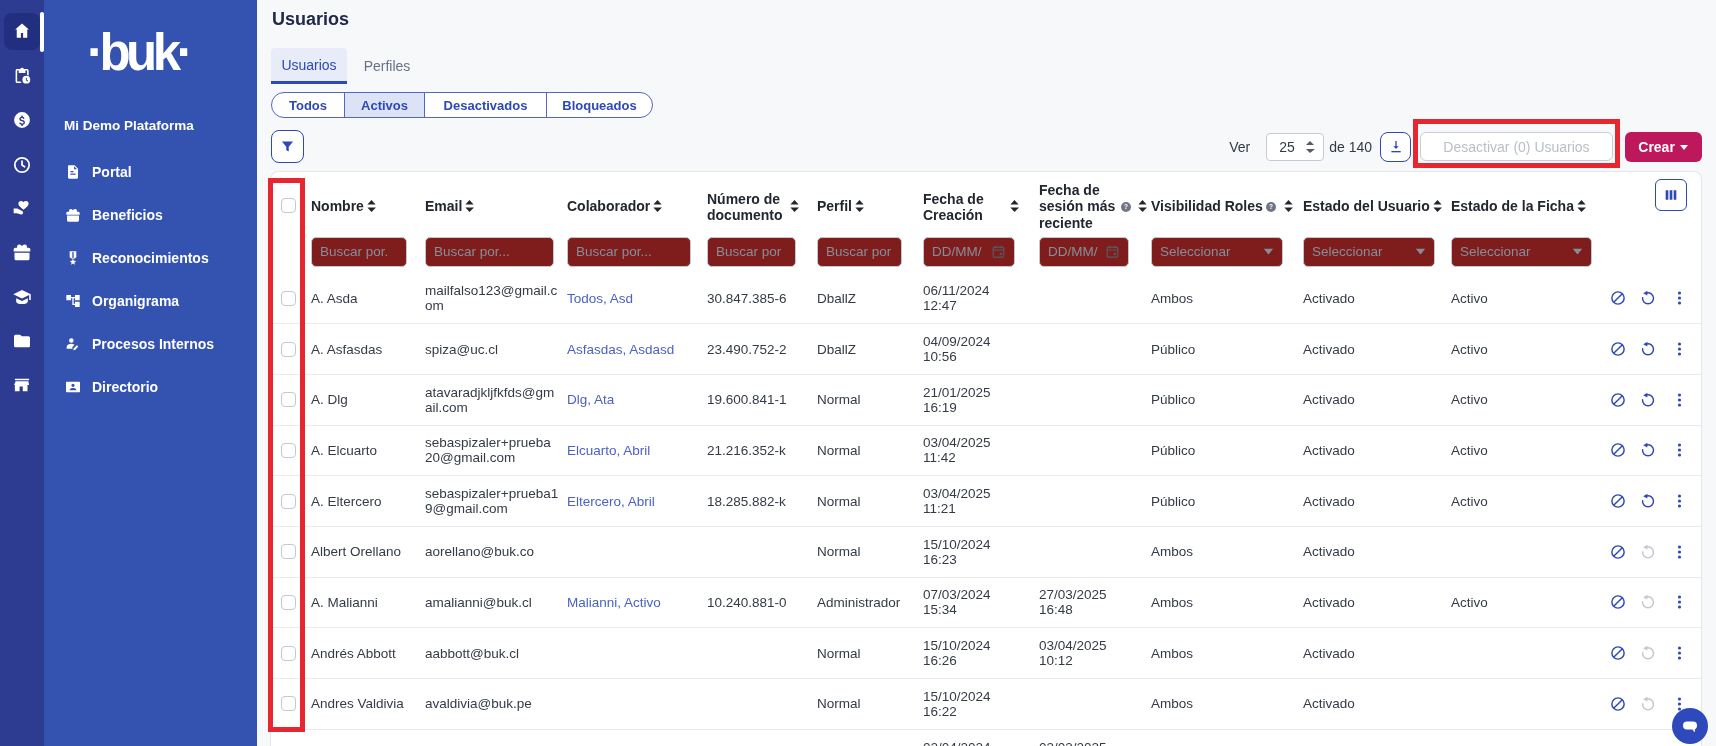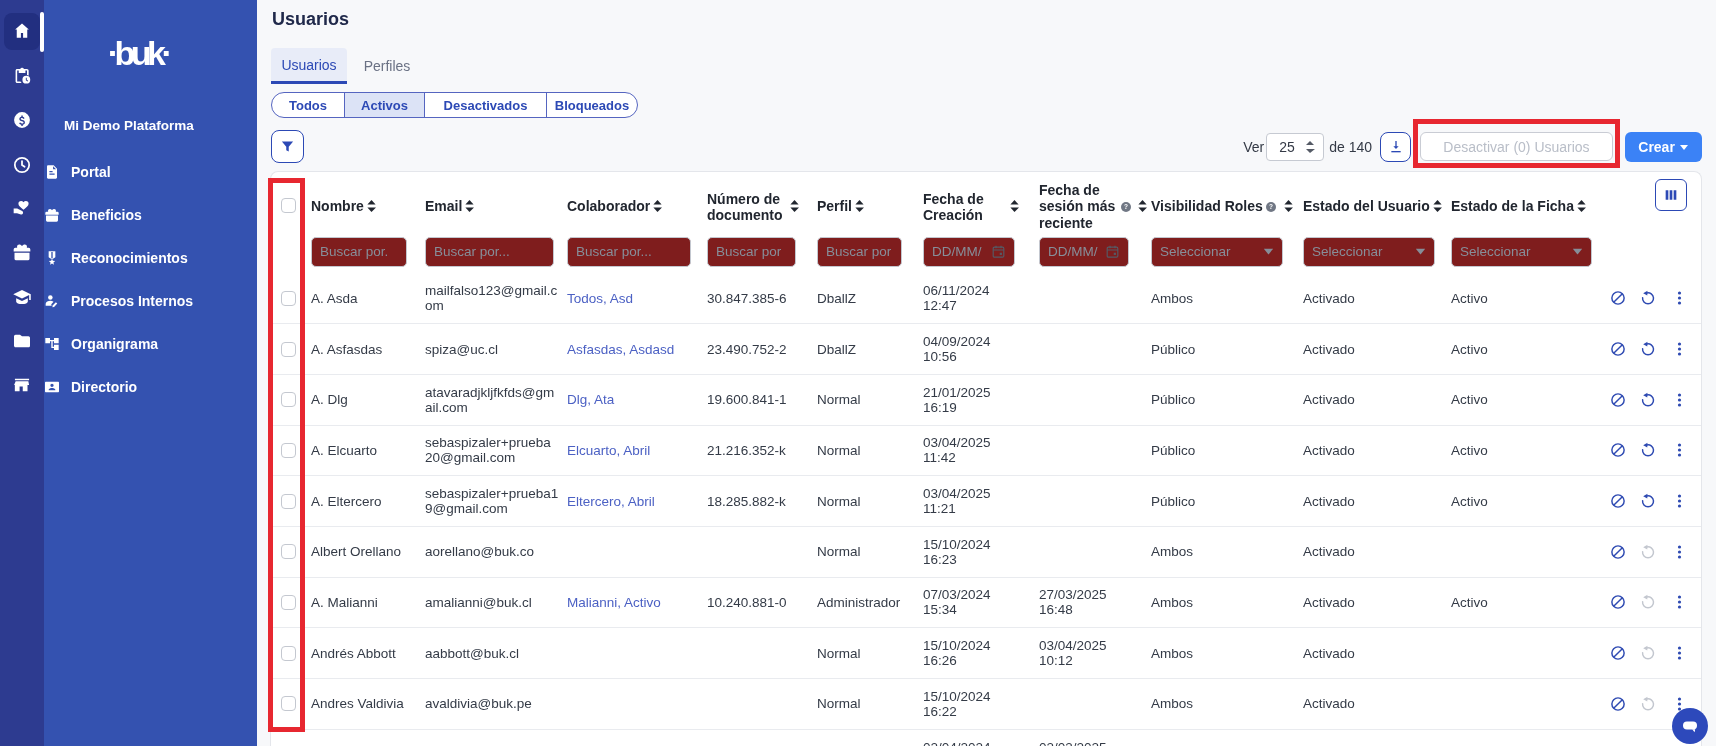--- a/index.html
+++ b/index.html
@@ -9,24 +9,24 @@
 
   
   .rail { position:absolute; left:0; top:0; width:44px; height:746px; background:#2d3b90; z-index:5; }
   .rail .tile { position:absolute; left:4px; top:13px; width:36px; height:37px; background:#222f80; border-radius:8px; }
   .rail .bar { position:absolute; right:0px; top:12px; width:4px; height:40px; background:#fff; border-radius:2px; }
   .rail .ric { position:absolute; left:12px; width:20px; height:20px; }
 
   
   .sidebar { position:absolute; left:44px; top:0; width:213px; height:746px; background:#3452b0; z-index:4; }
   .logo { position:absolute; left:0; top:24px; width:188px; text-align:center; color:#fff;
-          font-size:34px; font-weight:700; letter-spacing:-4.5px; line-height:58px; }
+          font-size:51px; font-weight:700; letter-spacing:-4.5px; line-height:58px; }
   .platform { position:absolute; left:20px; top:118px; color:#fff; font-size:13.5px; font-weight:700; }
   .menu { position:absolute; left:0; top:150px; width:213px; }
-  .mitem { height:43px; display:flex; align-items:center; color:#fff; font-size:14px; font-weight:700; }
+  .mitem { height:43px; display:flex; align-items:center; padding-left:21px; color:#fff; font-size:14px; font-weight:700; }
   .mitem svg { width:16px; height:16px; margin-right:11px; flex:none; }
 
   
   .main { position:absolute; left:257px; top:0; width:1459px; height:746px; background:#f7f8fa; }
   h1.title { position:absolute; left:15px; top:9px; font-size:18px; font-weight:700; color:#20294a; }
 
   .tab-on { position:absolute; left:14px; top:48px; width:76px; height:36px; background:#e8ecf8;
             color:#2c49b5; font-size:14px; font-weight:400; display:flex; align-items:center; justify-content:center;
             border-bottom:3.5px solid #2c49b5; border-radius:4px 4px 0 0; }
   .tab-off { position:absolute; left:100px; top:48px; width:60px; height:36px; color:#6a7184; font-size:14px;
@@ -36,29 +36,29 @@
            border-radius:13px; overflow:hidden; background:#fff; }
   .pill { display:flex; align-items:center; justify-content:center; font-size:13px; font-weight:600; color:#2c49b5;
           border-left:1px solid #5565c0; }
   .pill:first-child { border-left:none; }
   .pill.on { background:#dce3f6; }
 
   .filterbtn { position:absolute; left:14px; top:130px; width:33px; height:33px; border:1px solid #2c49b5;
                border-radius:8px; background:#fff; display:flex; align-items:center; justify-content:center; }
 
   .toolbar-right { position:absolute; right:14px; top:130px; height:33px; display:flex; align-items:center; }
-  .ver { font-size:14px; color:#343a46; margin-right:2px; }
+  .ver { font-size:14px; color:#343a46; margin-right:16px; }
   .versel { width:58px; height:28px; border:1px solid #c6cad2; border-radius:4px; background:#fff; display:flex;
             align-items:center; font-size:14px; color:#343a46; padding-left:12px; position:relative; margin-right:5px; }
   .de140 { font-size:14px; color:#343a46; margin-right:8px; }
   .dlbtn { width:31px; height:30px; border:1px solid #2c49b5; border-radius:8px; background:#fff; display:flex;
            align-items:center; justify-content:center; margin-right:9px; }
   .disbtn { width:193px; height:29px; border:1px solid #c9ccd4; border-radius:6px; background:#fff; color:#b9bec8;
             font-size:14px; display:flex; align-items:center; justify-content:center; margin-right:12px; }
-  .crearbtn { width:77px; height:30px; background:#3b82f6; border-radius:6px; color:#fff; font-size:14px; font-weight:700;
+  .crearbtn { width:77px; height:30px; background:#be185d; border-radius:6px; color:#fff; font-size:14px; font-weight:700;
               display:flex; align-items:center; justify-content:center; }
 
   
   .card { position:absolute; left:270px; top:171px; width:1432px; height:575px; background:#fff;
           border:1px solid #e4e6eb; border-radius:8px 8px 0 0; border-bottom:none; overflow:hidden; }
   table { border-collapse:collapse; table-layout:fixed; width:1430px; font-size:13.5px; color:#343b47; }
   td, th { vertical-align:middle; text-align:left; font-weight:400; padding:0 6px 0 0; overflow:hidden; }
   thead th { font-weight:700; color:#21262f; font-size:14px; }
   tr.hrow th { padding-top:9px; }
   tr.hrow th:first-child { padding-top:6px; }
@@ -132,43 +132,43 @@
     <div class="mitem"><svg viewBox="0 0 24 24" fill="#fff">
           <path d="M14.5 2H6.3C5.3 2 4.5 2.8 4.5 3.8v16.4c0 1 .8 1.8 1.8 1.8h11.4c1 0 1.8-.8 1.8-1.8V7zm-1.6 10.4H8.1v-1.8h4.8zm3 3.7H8.1v-1.8h7.8zM13.6 8V3.4L18.1 8z"></path>
         </svg>Portal</div>
     <div class="mitem"><svg viewBox="0 0 24 24" fill="#fff">
           <path d="M20 7h-2.3c.2-.4.3-.8.3-1.3A2.7 2.7 0 0 0 15.3 3c-1.3 0-2.5.7-3.3 1.8C11.2 3.7 10 3 8.7 3A2.7 2.7 0 0 0 6 5.7c0 .5.1.9.3 1.3H4a2 2 0 0 0-2 2v2.5h20V9a2 2 0 0 0-2-2zM3 20a2 2 0 0 0 2 2h14a2 2 0 0 0 2-2v-7.2H3z"></path>
         </svg>Beneficios</div>
     <div class="mitem"><svg viewBox="0 0 24 24" fill="#fff">
           <path d="M17 2H7v8.4c0 .35.18.68.49.86l4.18 2.51-.99 2.34-3.41.29 2.59 2.24L9.07 22 12 20.23 14.93 22l-.78-3.33 2.59-2.24-3.41-.29-.99-2.34 4.18-2.51c.31-.18.49-.51.49-.86zm-4 10.23-1 .6-1-.6V3h2z"></path>
         </svg>Reconocimientos</div>
     <div class="mitem"><svg viewBox="0 0 24 24" fill="#fff">
+          <path d="M22 11V3h-7v3H9V3H2v8h7V8h2v10h4v3h7v-8h-7v3h-2V8h2v3z"></path>
+        </svg>Organigrama</div>
+    <div class="mitem"><svg viewBox="0 0 24 24" fill="#fff">
           <circle cx="9.5" cy="6.8" r="3.4"></circle>
           <path d="M9.5 11.8c-3 0-7 1.5-7 4.4V19h8.9l-.5-2.1 3.4-3.6a11 11 0 0 0-4.8-1.5z"></path>
           <path d="m13 18.9 4.8-5 2.1 2-4.8 5-2.5.6z"></path>
         </svg>Procesos Internos</div>
     <div class="mitem"><svg viewBox="0 0 24 24" fill="#fff">
-          <path d="M22 11V3h-7v3H9V3H2v8h7V8h2v10h4v3h7v-8h-7v3h-2V8h2v3z"></path>
-        </svg>Organigrama</div>
-    <div class="mitem"><svg viewBox="0 0 24 24" fill="#fff">
           <path d="M21 4H3c-.83 0-1.5.67-1.5 1.5v13c0 .83.67 1.5 1.5 1.5h18c.83 0 1.5-.67 1.5-1.5v-13C22.5 4.67 21.83 4 21 4zm-9 3a2.5 2.5 0 1 1 0 5 2.5 2.5 0 0 1 0-5zm5 10H7v-.9c0-1.7 3.3-2.6 5-2.6s5 .9 5 2.6z"></path>
         </svg>Directorio</div>
   </div>
 </div>
 
 <div class="main">
   <h1 class="title">Usuarios</h1>
   <div class="tab-on">Usuarios</div>
   <div class="tab-off">Perfiles</div>
 
   <div class="pills">
     <div class="pill" style="width:72px">Todos</div>
     <div class="pill on" style="width:80px">Activos</div>
     <div class="pill" style="width:122px">Desactivados</div>
-    <div class="pill" style="width:91px">Bloqueados</div>
+    <div class="pill" style="width:106px">Bloqueados</div>
   </div>
 
   <div class="filterbtn">
       <svg width="15" height="15" viewBox="0 0 24 24" fill="#2c49b5">
         <path d="M3 4h18l-7 8.5V20l-4-2v-5.5z"></path>
       </svg>
     </div>
 
   <div class="toolbar-right">
     <span class="ver">Ver</span>

